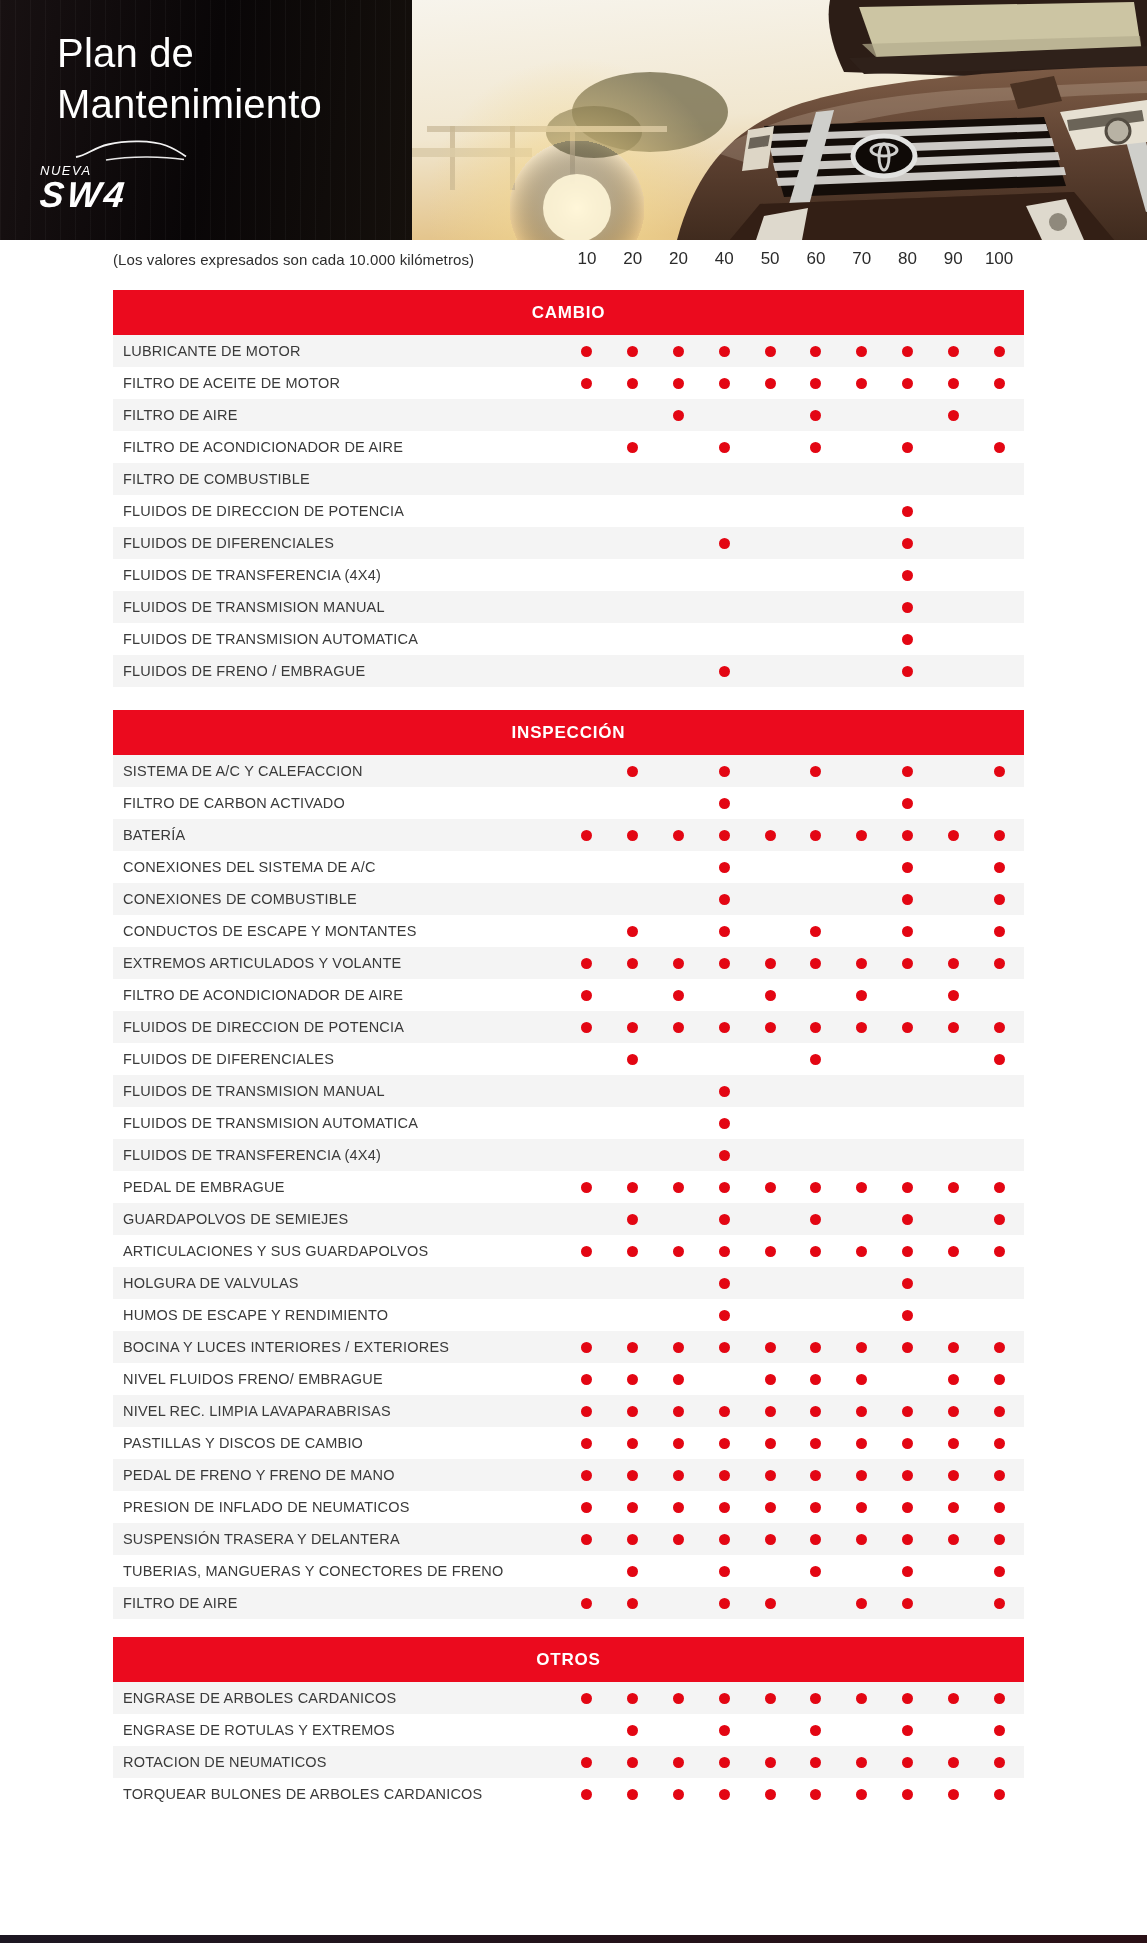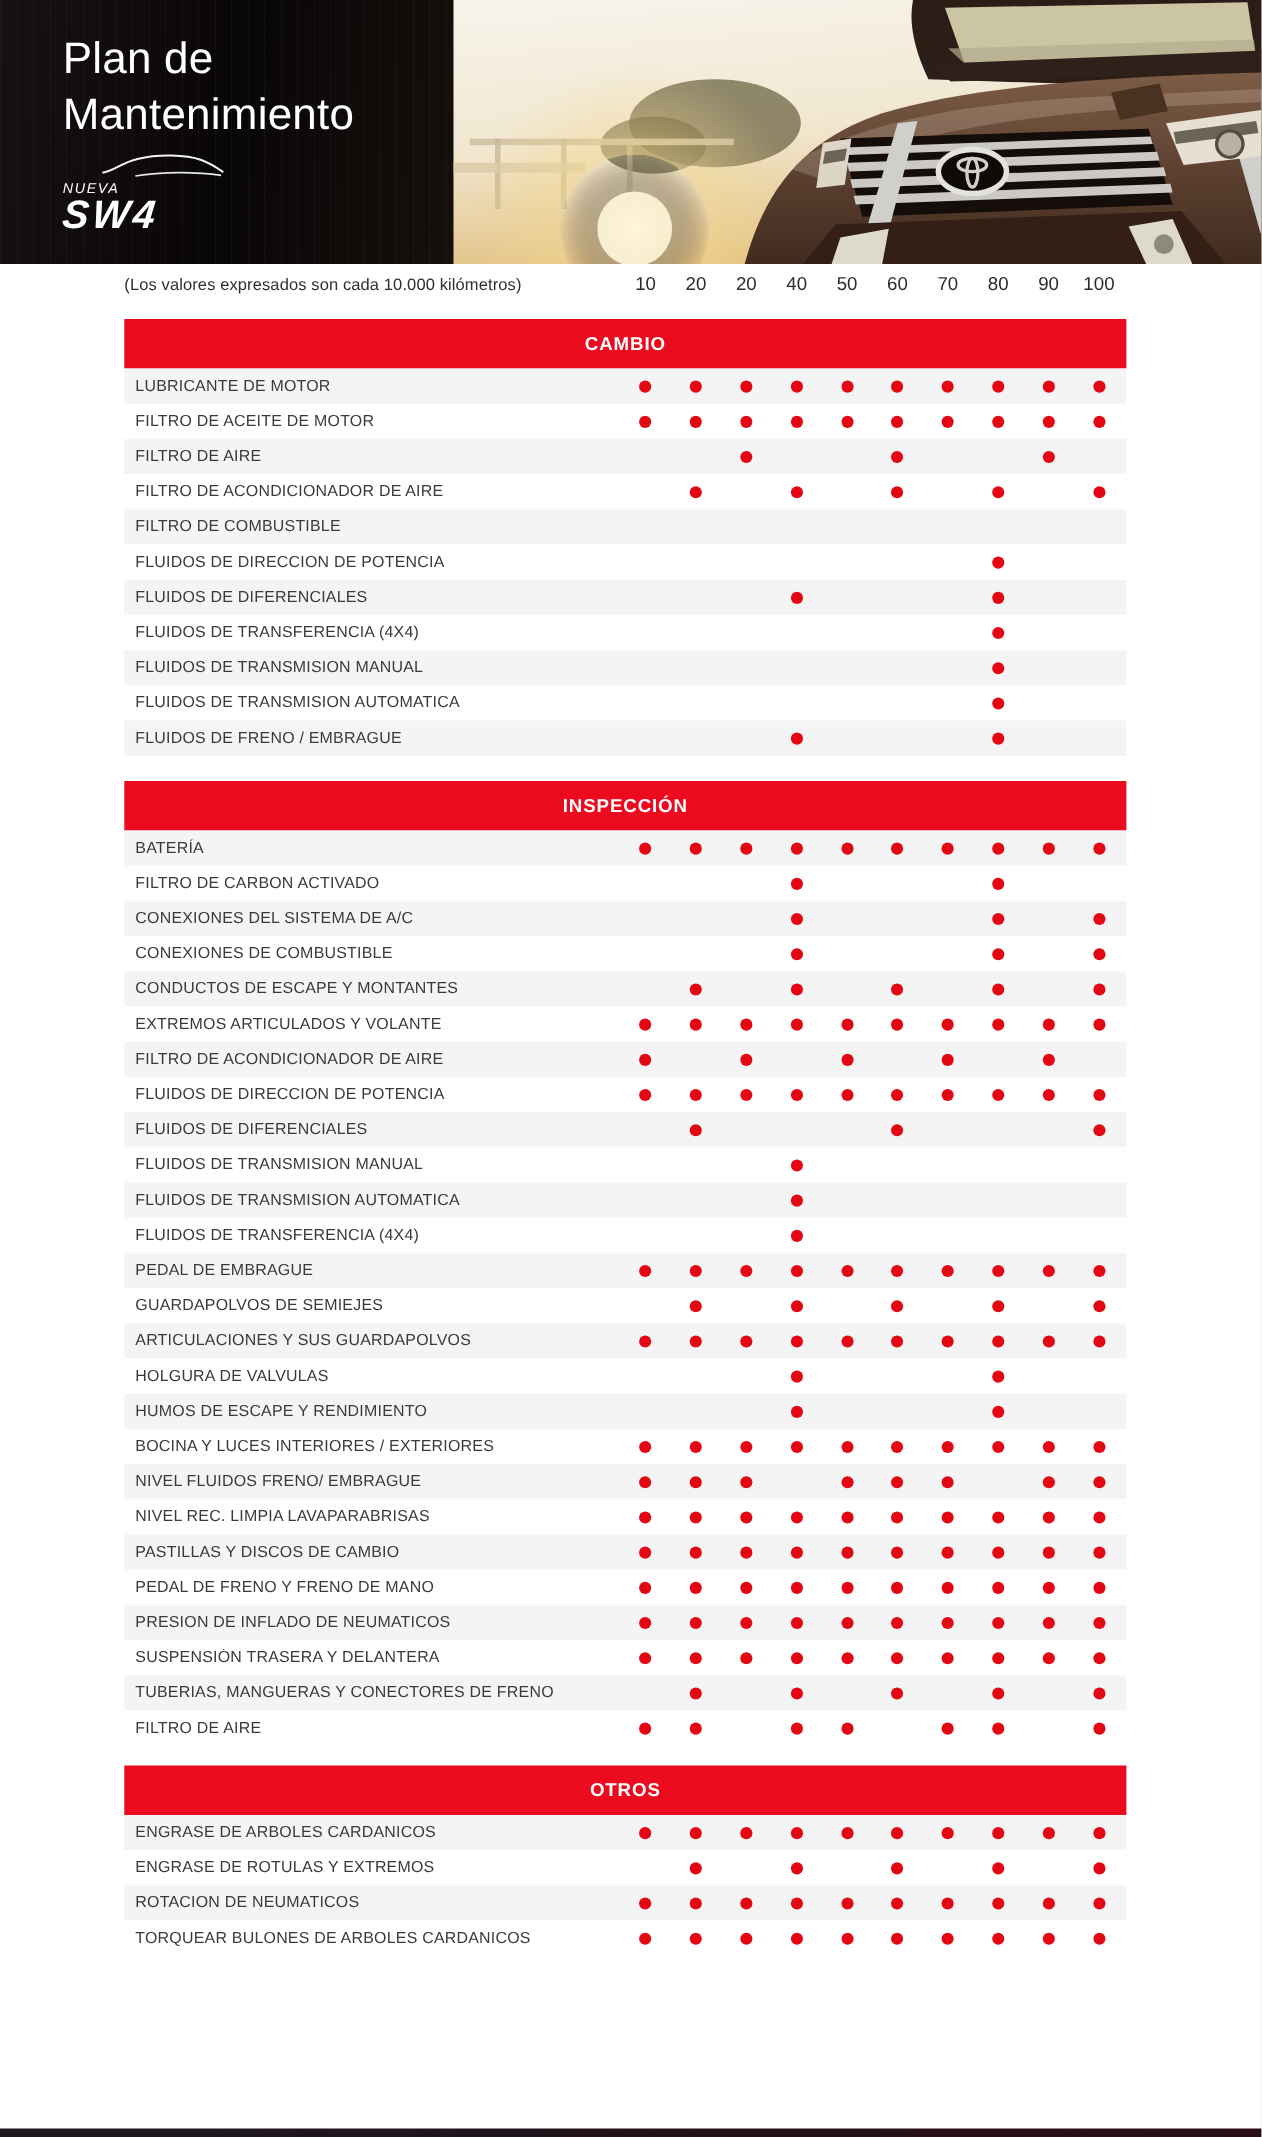--- a/index.html
+++ b/index.html
@@ -7,21 +7,21 @@
         font-family:"Liberation Sans","DejaVu Sans",sans-serif;overflow:hidden;}
 
   
   .hero{position:relative;width:1147px;height:240px;background:#0b0809;}
   .hero-left{position:absolute;left:0;top:0;width:412px;height:240px;
      background:linear-gradient(100deg,#181112 0%,#090607 50%,#15100c 100%);}
   .hero-left::after{content:"";position:absolute;inset:0;
      background:repeating-linear-gradient(90deg,rgba(255,255,255,0.035) 0 1px,transparent 1px 15px);}
   .hero-title{position:absolute;left:57px;top:28px;margin:0;color:#ffffff;z-index:2;
      font-weight:400;font-size:40px;line-height:51px;letter-spacing:0.2px;}
-  .badge{position:absolute;left:57px;top:136px;width:150px;height:80px;z-index:2;color:#fff;text-align:right;}
+  .badge{position:absolute;left:40px;top:136px;width:150px;height:80px;z-index:2;color:#fff;text-align:right;}
   .badge-car-svg{position:absolute;left:32px;top:0;}
   .badge-nueva{position:absolute;left:0;top:27px;font-style:italic;font-size:13px;letter-spacing:1.5px;}
   .badge-model{position:absolute;left:0;top:38px;font-style:italic;font-weight:bold;font-size:36px;
      letter-spacing:3px;transform:skewX(-6deg);}
   .hero-right{position:absolute;left:412px;top:0;width:735px;height:240px;overflow:hidden;}
 
   
   .meta-row{display:flex;align-items:center;height:38px;margin-left:113px;width:911px;}
   .note{flex:1;font-size:15px;color:#2e2e2e;letter-spacing:0.1px;}
   .intervals{display:flex;width:458px;margin-right:2px;}
@@ -387,20 +387,64 @@
               <span class="dot" style="background: rgb(227, 6, 19);"></span>
             </div>
             <div class="cell"></div>
             <div class="cell"></div>
           </div>
         </div>
       </section>
       <section class="section">
         <h2 class="section-bar" style="background: rgb(235, 10, 30);">INSPECCIÓN</h2>
         <div class="row">
+          <div class="row-label">SISTEMA DE A/C Y CALEFACCION</div>
+          <div class="dots">
+            <div class="cell"></div>
+            <div class="cell">
+              <span class="dot" style="background: rgb(227, 6, 19);"></span>
+            </div>
+            <div class="cell"></div>
+            <div class="cell">
+              <span class="dot" style="background: rgb(227, 6, 19);"></span>
+            </div>
+            <div class="cell"></div>
+            <div class="cell">
+              <span class="dot" style="background: rgb(227, 6, 19);"></span>
+            </div>
+            <div class="cell"></div>
+            <div class="cell">
+              <span class="dot" style="background: rgb(227, 6, 19);"></span>
+            </div>
+            <div class="cell"></div>
+            <div class="cell">
+              <span class="dot" style="background: rgb(227, 6, 19);"></span>
+            </div>
+          </div>
+        </div>
+        <div class="row">
+          <div class="row-label">FILTRO DE CARBON ACTIVADO</div>
+          <div class="dots">
+            <div class="cell"></div>
+            <div class="cell"></div>
+            <div class="cell"></div>
+            <div class="cell">
+              <span class="dot" style="background: rgb(227, 6, 19);"></span>
+            </div>
+            <div class="cell"></div>
+            <div class="cell"></div>
+            <div class="cell"></div>
+            <div class="cell">
+              <span class="dot" style="background: rgb(227, 6, 19);"></span>
+            </div>
+            <div class="cell"></div>
+            <div class="cell"></div>
+          </div>
+        </div>
+        <div class="row">
           <div class="row-label">BATERÍA</div>
           <div class="dots">
             <div class="cell">
               <span class="dot" style="background: rgb(227, 6, 19);"></span>
             </div>
             <div class="cell">
               <span class="dot" style="background: rgb(227, 6, 19);"></span>
             </div>
             <div class="cell">
               <span class="dot" style="background: rgb(227, 6, 19);"></span>
@@ -419,39 +463,20 @@
             </div>
             <div class="cell">
               <span class="dot" style="background: rgb(227, 6, 19);"></span>
             </div>
             <div class="cell">
               <span class="dot" style="background: rgb(227, 6, 19);"></span>
             </div>
             <div class="cell">
               <span class="dot" style="background: rgb(227, 6, 19);"></span>
             </div>
-          </div>
-        </div>
-        <div class="row">
-          <div class="row-label">FILTRO DE CARBON ACTIVADO</div>
-          <div class="dots">
-            <div class="cell"></div>
-            <div class="cell"></div>
-            <div class="cell"></div>
-            <div class="cell">
-              <span class="dot" style="background: rgb(227, 6, 19);"></span>
-            </div>
-            <div class="cell"></div>
-            <div class="cell"></div>
-            <div class="cell"></div>
-            <div class="cell">
-              <span class="dot" style="background: rgb(227, 6, 19);"></span>
-            </div>
-            <div class="cell"></div>
-            <div class="cell"></div>
           </div>
         </div>
         <div class="row">
           <div class="row-label">CONEXIONES DEL SISTEMA DE A/C</div>
           <div class="dots">
             <div class="cell"></div>
             <div class="cell"></div>
             <div class="cell"></div>
             <div class="cell">
               <span class="dot" style="background: rgb(227, 6, 19);"></span>

